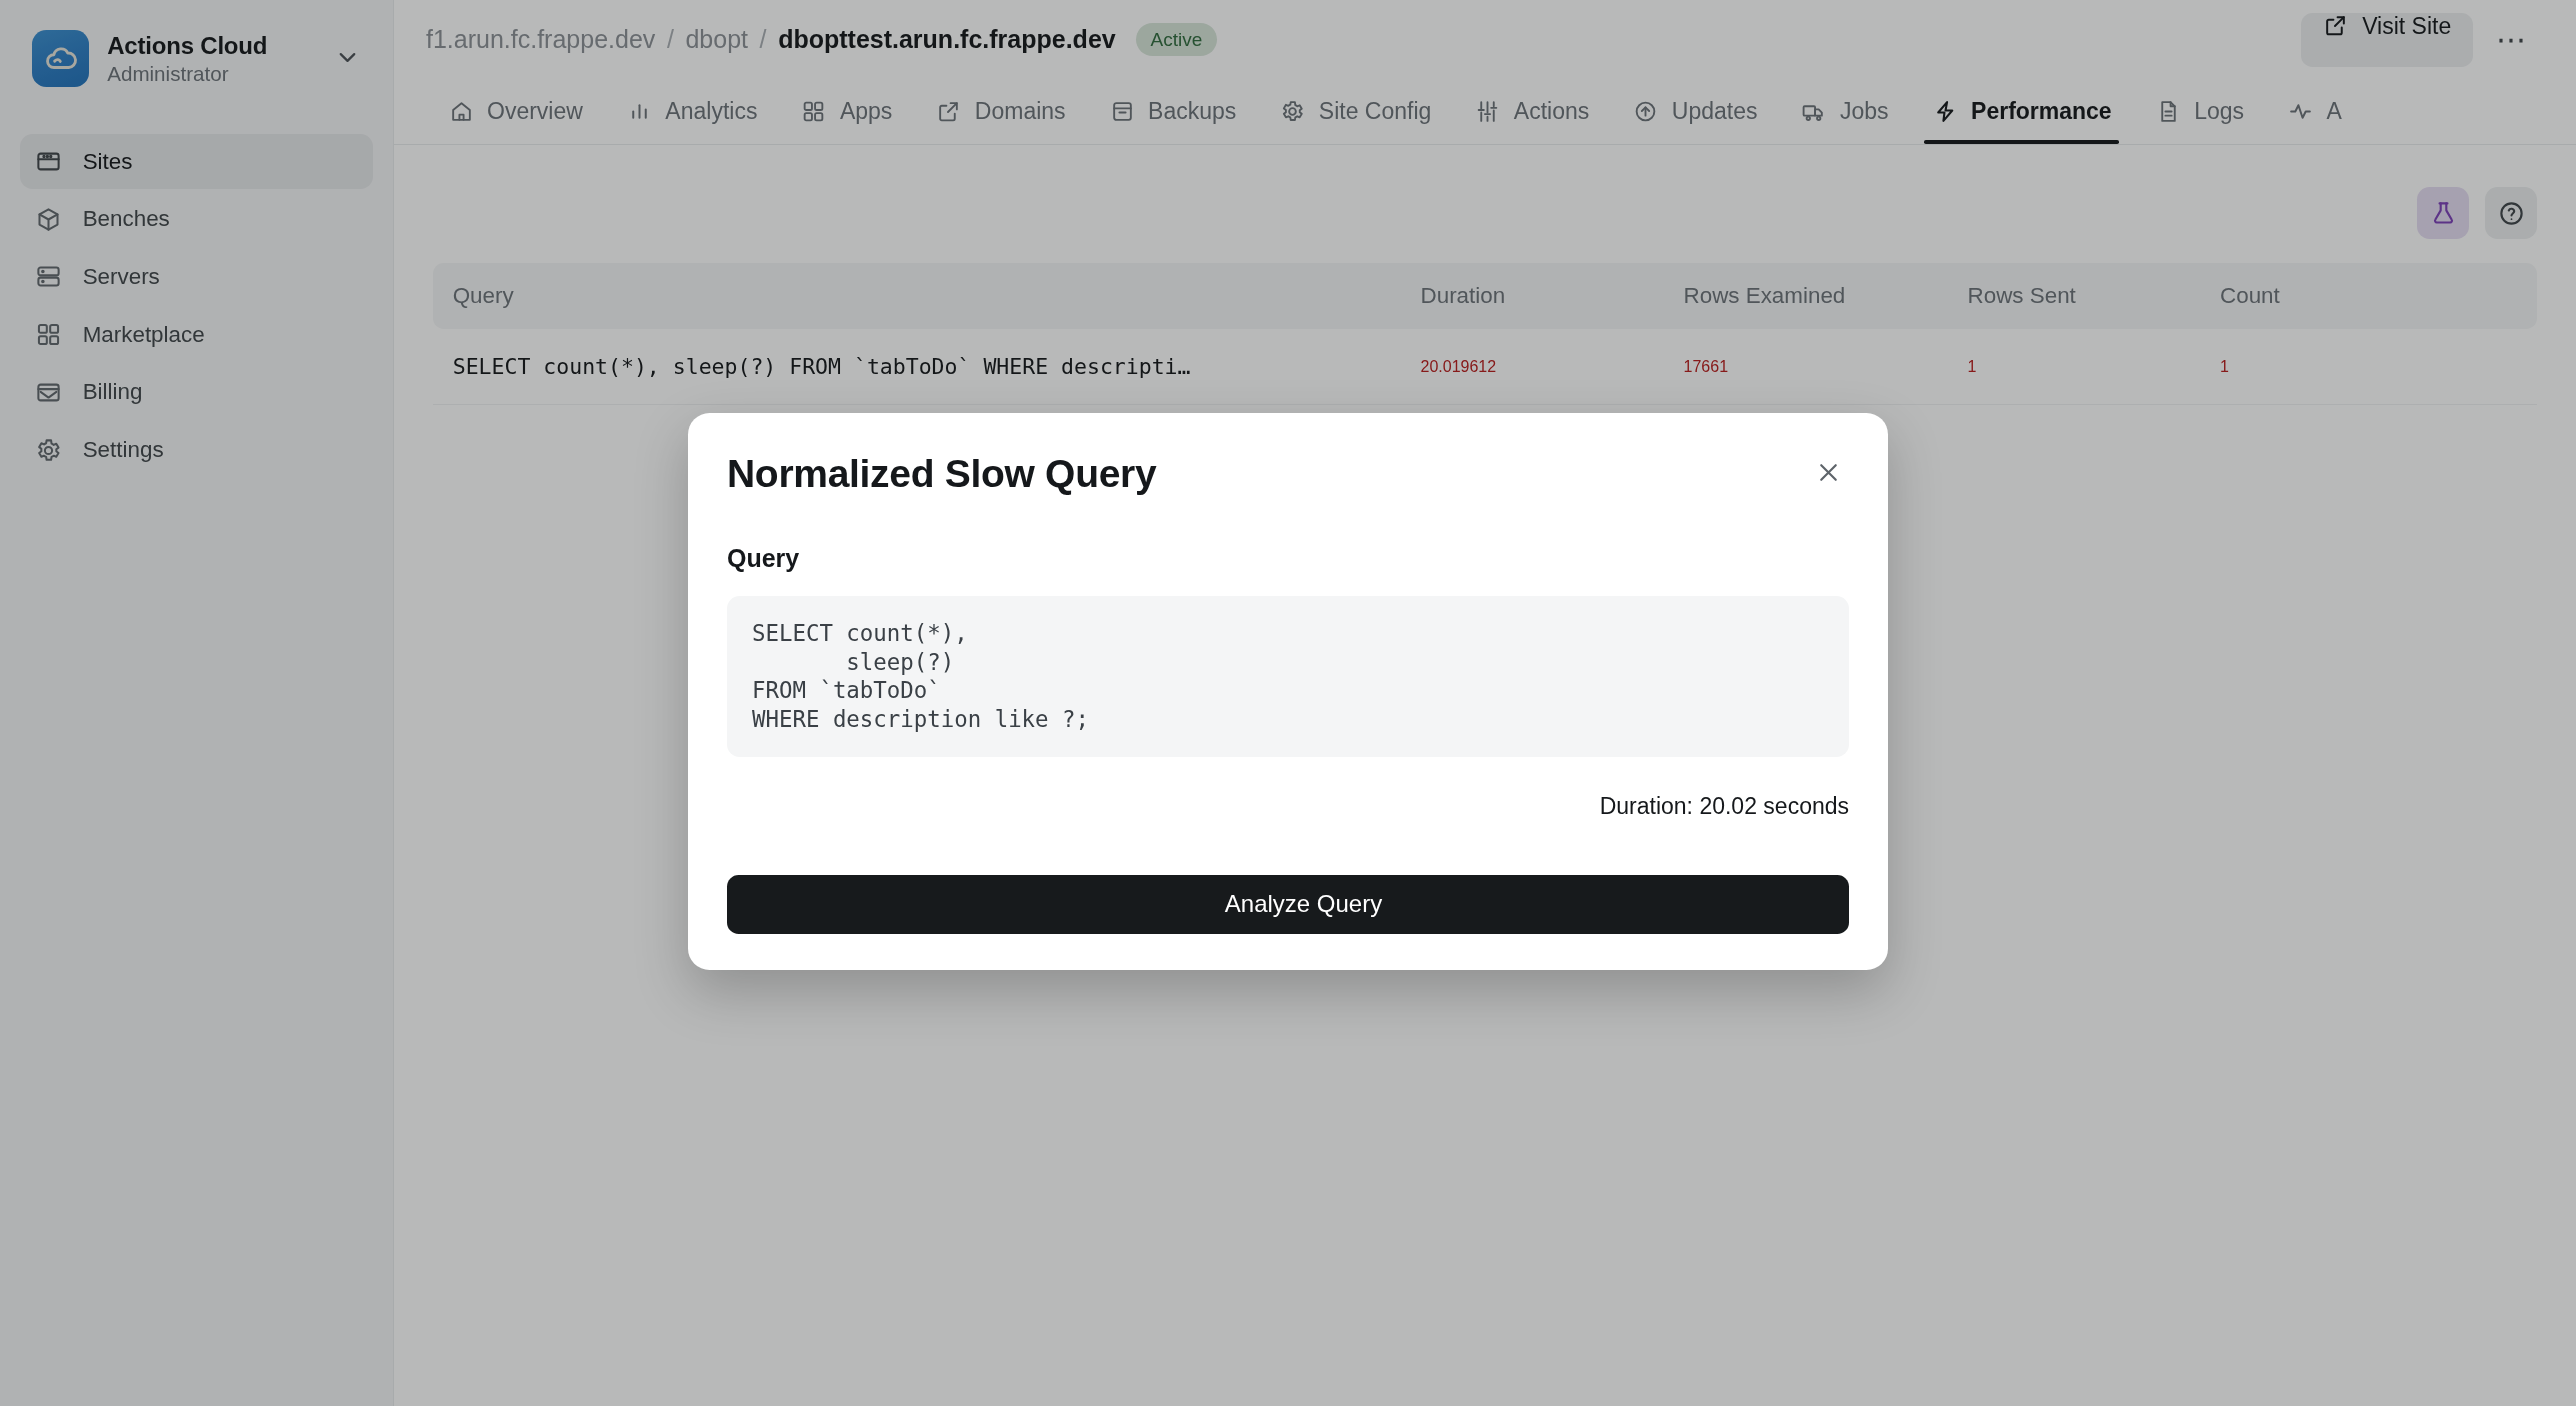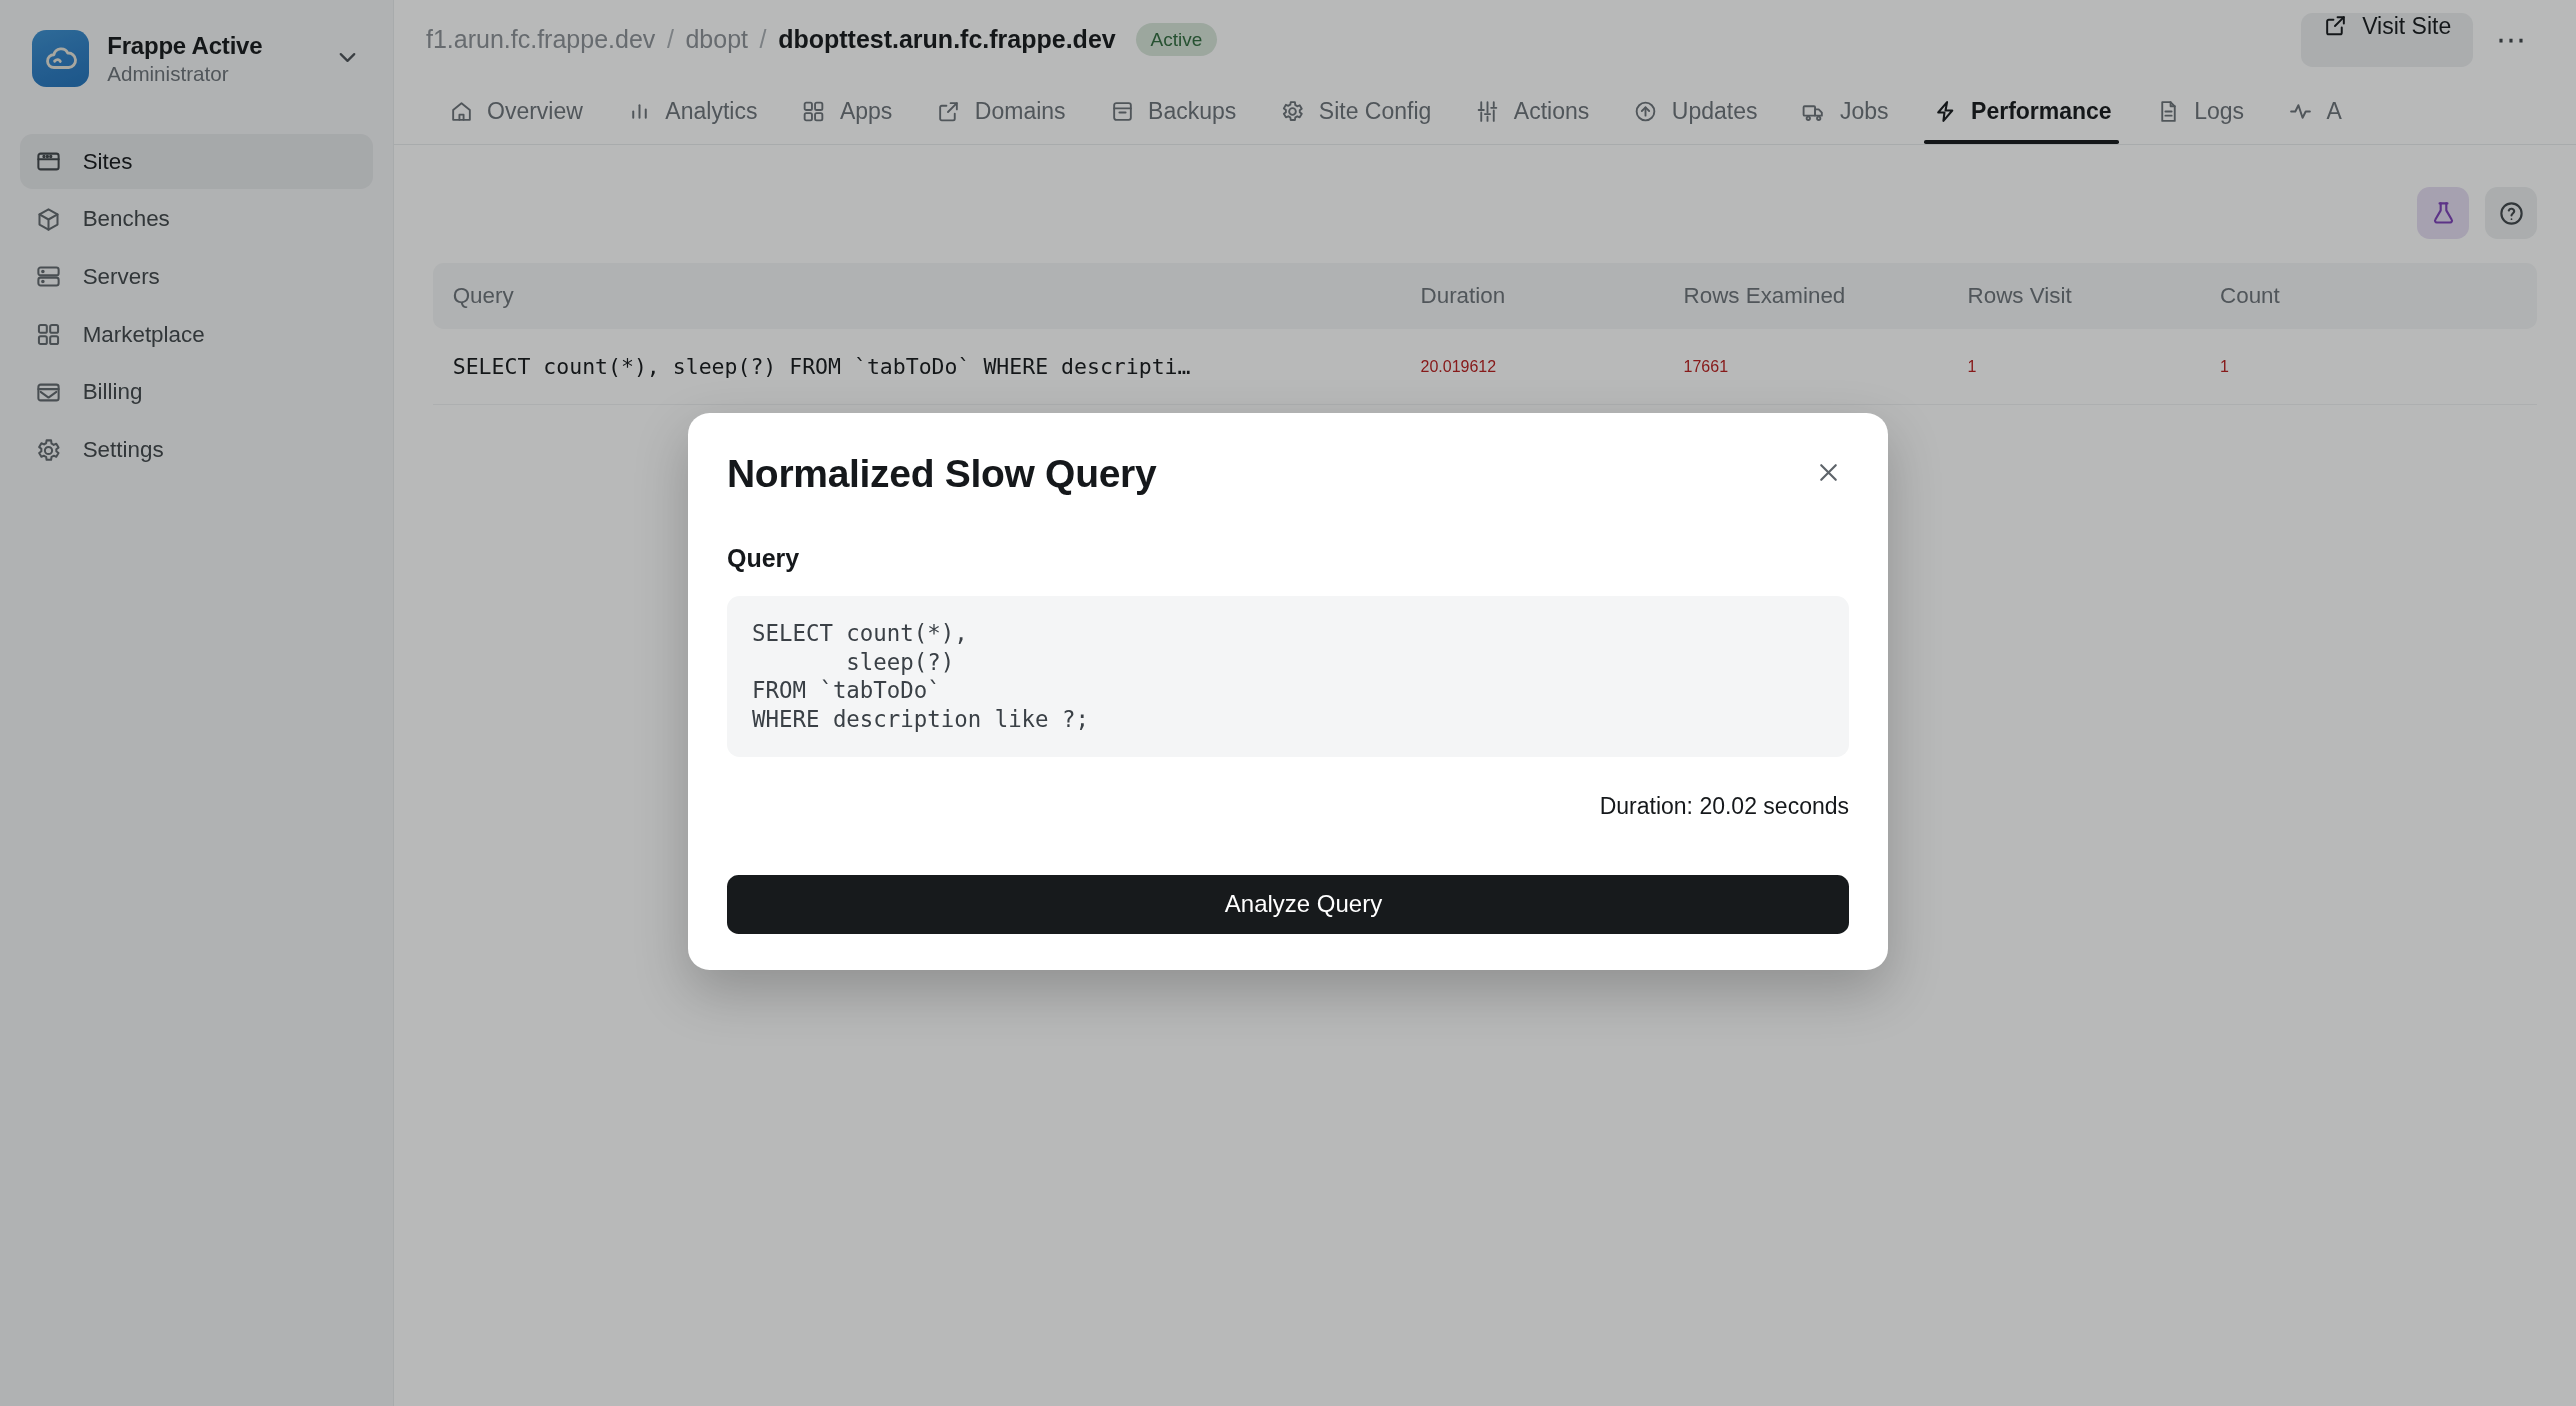--- a/index.html
+++ b/index.html
@@ -175,21 +175,21 @@
 
   <aside class="sidebar">
     <div class="brand">
       <div class="brand-logo">
         <svg width="34" height="34" viewBox="0 0 24 24" fill="none" stroke="#e8e6dc" stroke-width="2" stroke-linecap="round" stroke-linejoin="round">
           <path d="M17.5 18H7a4.5 4.5 0 0 1 0-9 5.2 5.2 0 0 1 9.8-1.2A4.2 4.2 0 1 1 17.5 18z"></path>
           <path d="M7.5 13.5c1.6-1.6 3.3-1.2 4 .2"></path>
         </svg>
       </div>
       <div class="brand-text">
-        <span class="brand-title">Frappe Active</span>
+        <span class="brand-title">Actions Cloud</span>
         <span class="brand-sub">Administrator</span>
       </div>
       <span class="chev">
         <svg width="27" height="27" viewBox="0 0 24 24" fill="none" stroke="currentColor" stroke-width="2" stroke-linecap="round" stroke-linejoin="round">
             <polyline points="6 9 12 15 18 9"></polyline>
           </svg>
       </span>
     </div>
 
     <nav class="nav">
@@ -425,21 +425,21 @@
             </svg>
         </button>
       </div>
 
       <table class="qtable">
         <thead>
           <tr>
             <th class="col-q">Query</th>
             <th class="col-d">Duration</th>
             <th class="col-re">Rows Examined</th>
-            <th class="col-rs">Rows Visit</th>
+            <th class="col-rs">Rows Sent</th>
             <th class="col-c">Count</th>
           </tr>
         </thead>
         <tbody>
           <tr>
             <td class="q">SELECT count(*), sleep(?) FROM `tabToDo` WHERE descripti…</td>
             <td>20.019612</td>
             <td>17661</td>
             <td>1</td>
             <td>1</td>

